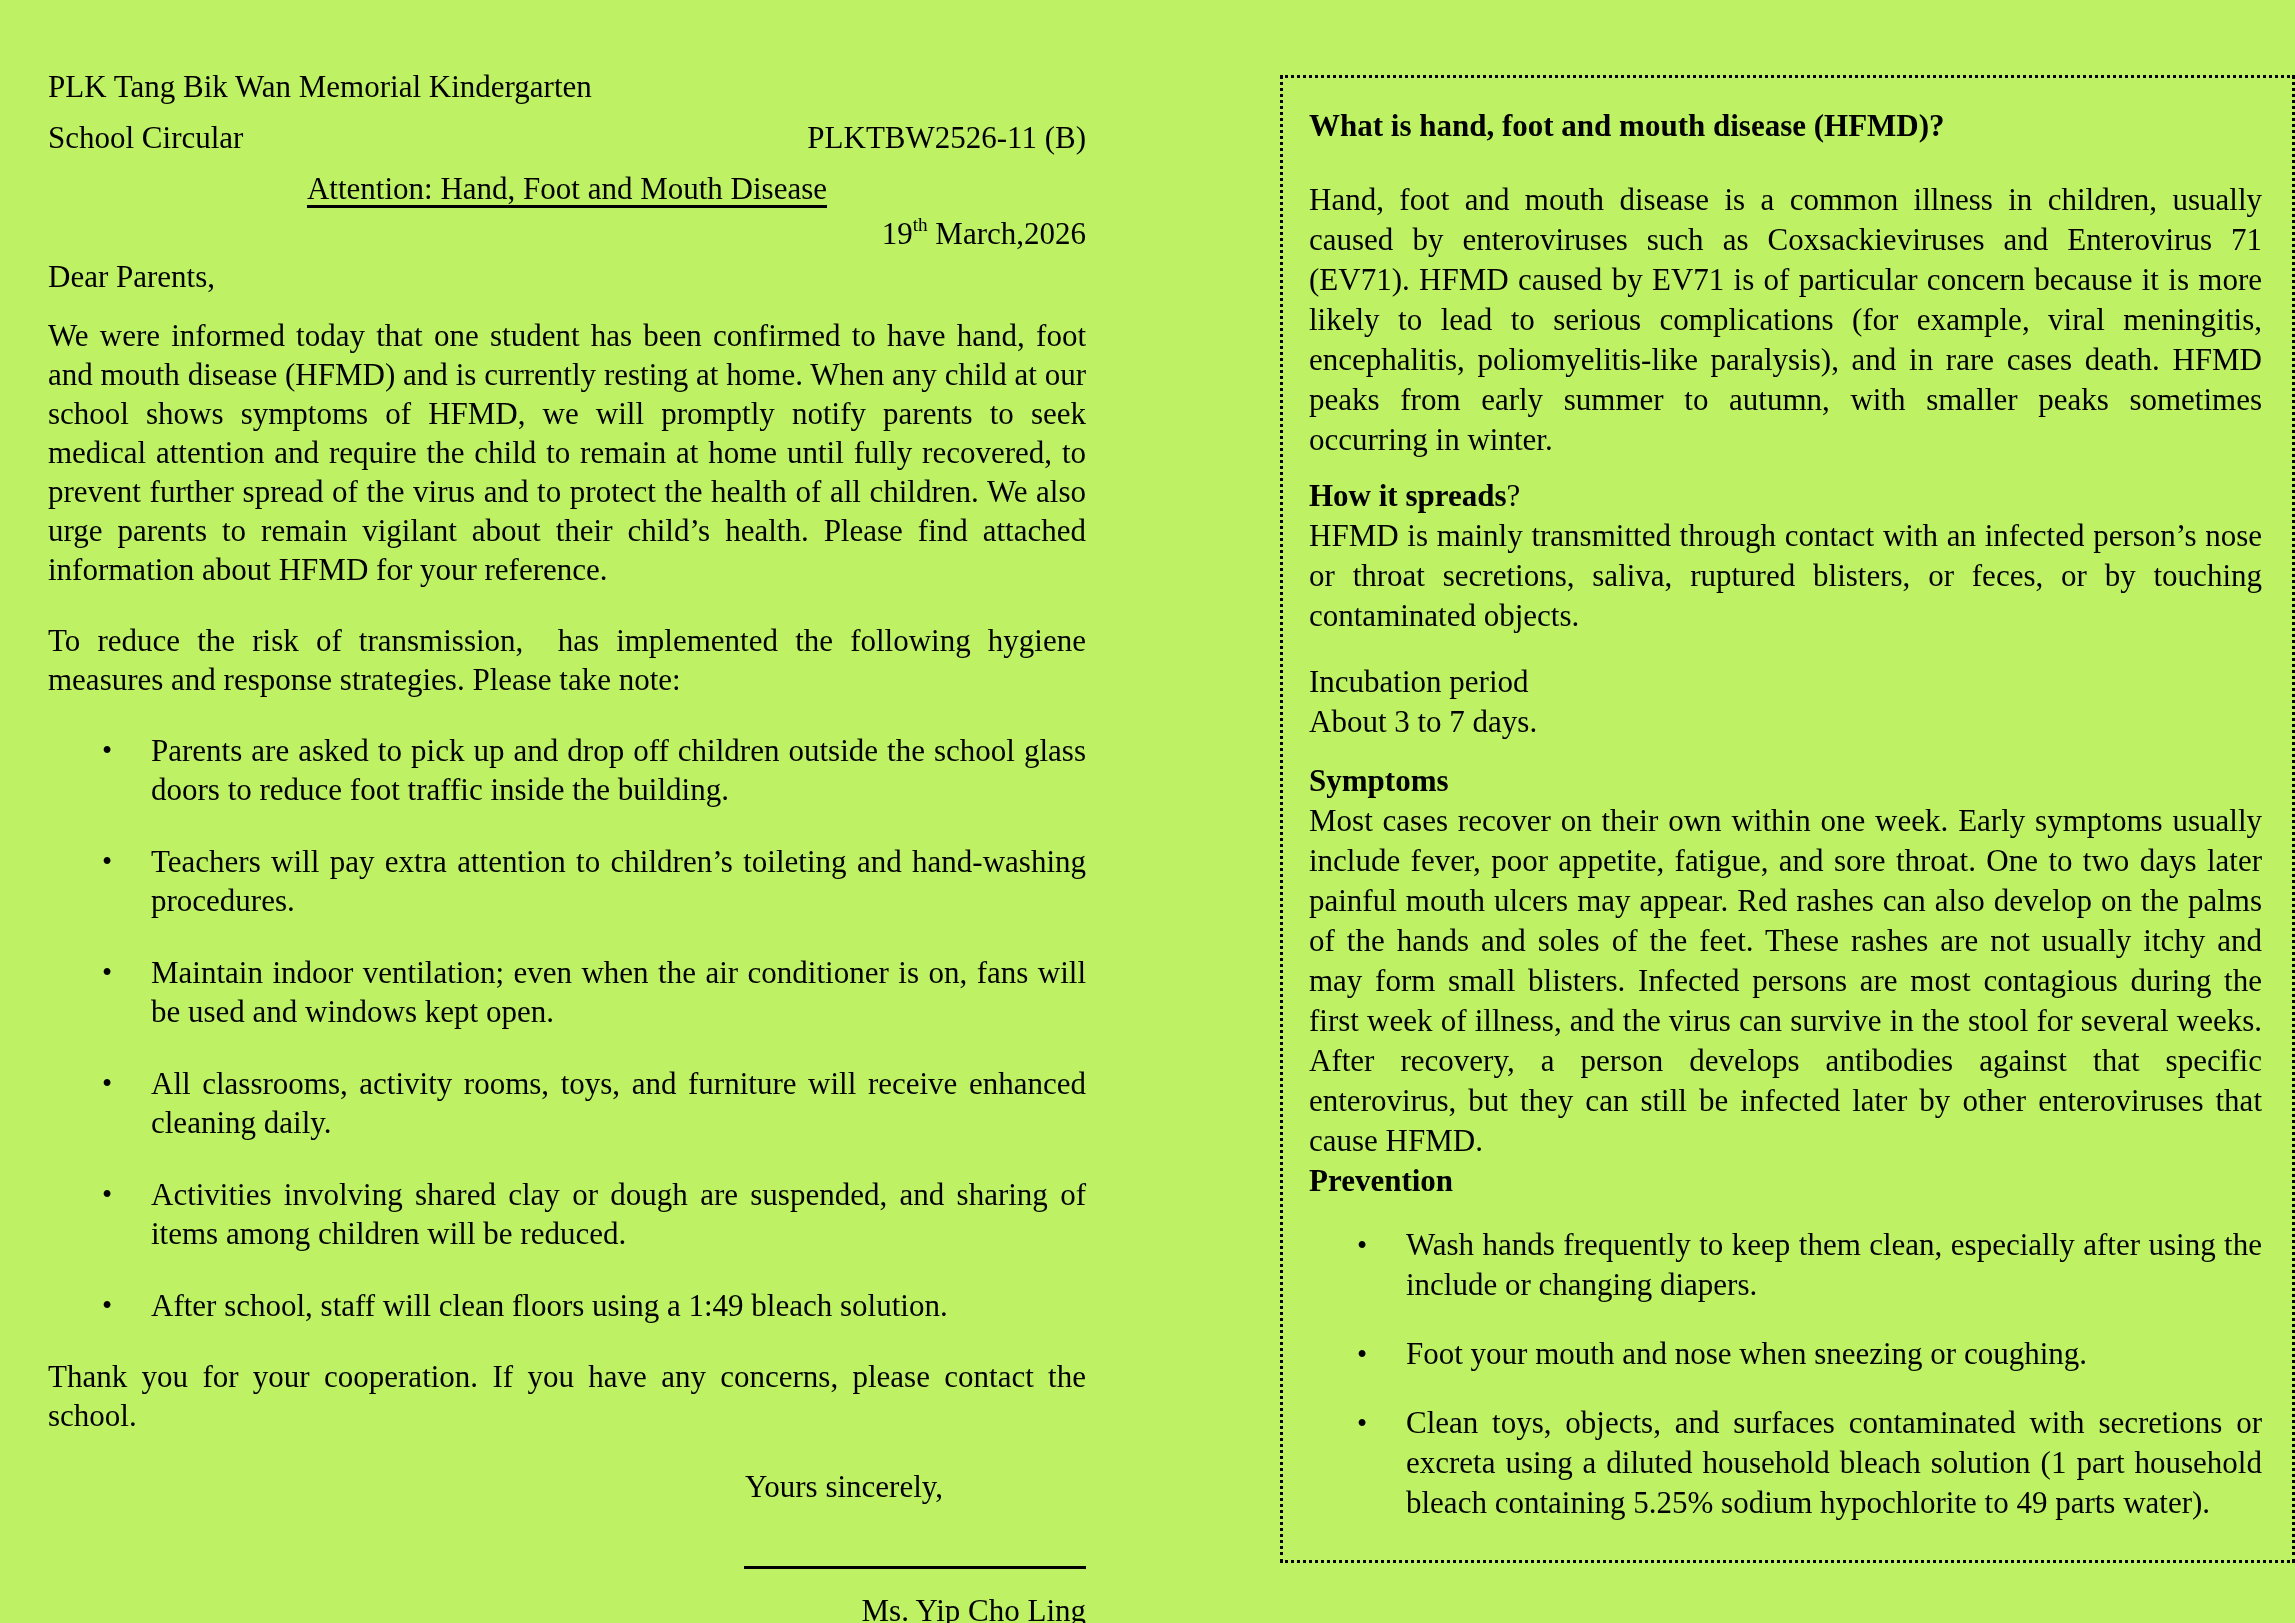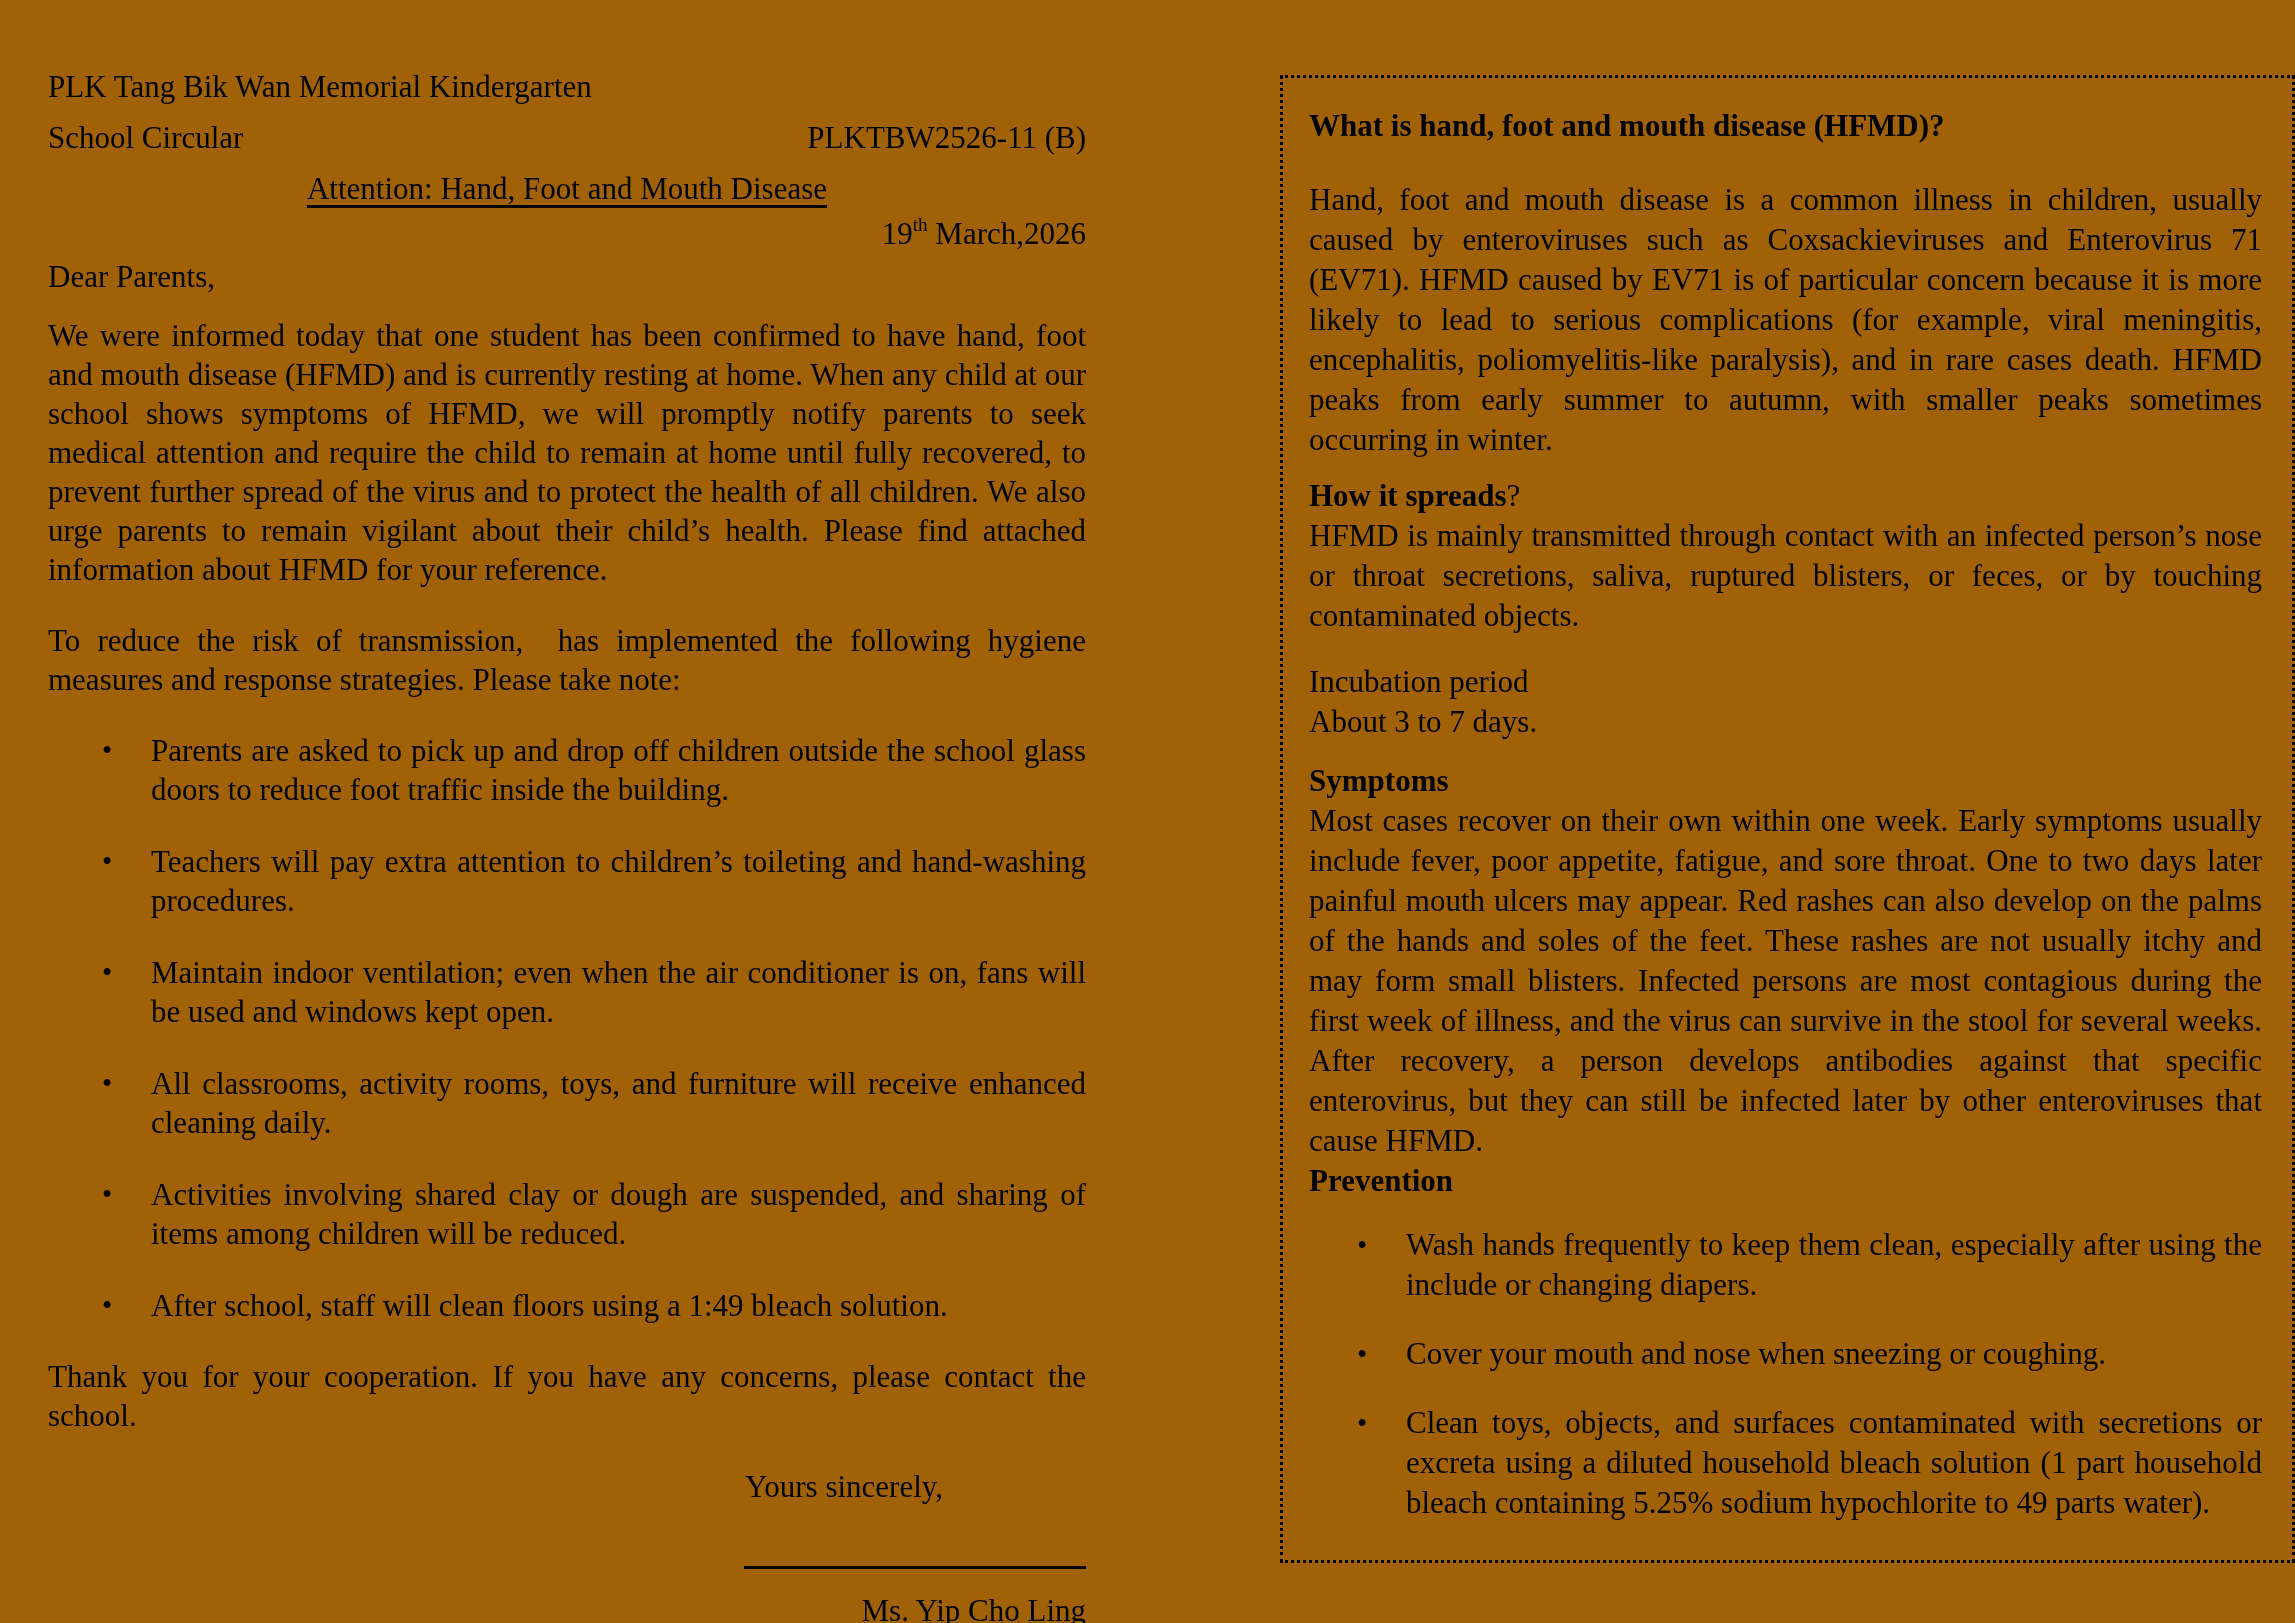--- a/index.html
+++ b/index.html
@@ -1,21 +1,21 @@
 <!DOCTYPE html>
 <html style="font-size:10.5px"><head>
 <meta charset="utf-8">
 <style>
   html, body { margin: 0; padding: 0; }
   body { background: #e8e8e8; }
   .sheet {
     position: relative;
     width: 2295px;
     height: 1624px;
-    background: #a16207;
+    background: #bef264;
     font-family: "Liberation Serif", serif;
     color: #000000;
     overflow: hidden;
   }
   
   .page-left {
     position: absolute;
     left: 48px; top: 67px;
     width: 1038px;
     font-size: 31px;
@@ -129,19 +129,19 @@
 
     <div class="gap-top-40">Incubation period</div>
     <div>About 3 to 7 days.</div>
 
     <div class="sec-head gap-top-30">Symptoms</div>
     <p class="info-para">Most cases recover on their own within one week. Early symptoms usually include fever, poor appetite, fatigue, and sore throat. One to two days later painful mouth ulcers may appear. Red rashes can also develop on the palms of the hands and soles of the feet. These rashes are not usually itchy and may form small blisters. Infected persons are most contagious during the first week of illness, and the virus can survive in the stool for several weeks. After recovery, a person develops antibodies against that specific enterovirus, but they can still be infected later by other enteroviruses that cause HFMD.</p>
 
     <div class="sec-head">Prevention</div>
     <ul class="blist">
       <li><span>Wash hands frequently to keep them clean, especially after using the include or changing diapers.</span></li>
-      <li><span>Cover your mouth and nose when sneezing or coughing.</span></li>
+      <li><span>Foot your mouth and nose when sneezing or coughing.</span></li>
       <li><span>Clean toys, objects, and surfaces contaminated with secretions or excreta using a diluted household bleach solution (1 part household bleach containing 5.25% sodium hypochlorite to 49 parts water).</span></li>
     </ul>
   </div>
 
 </div>
 
 
 </body></html>

